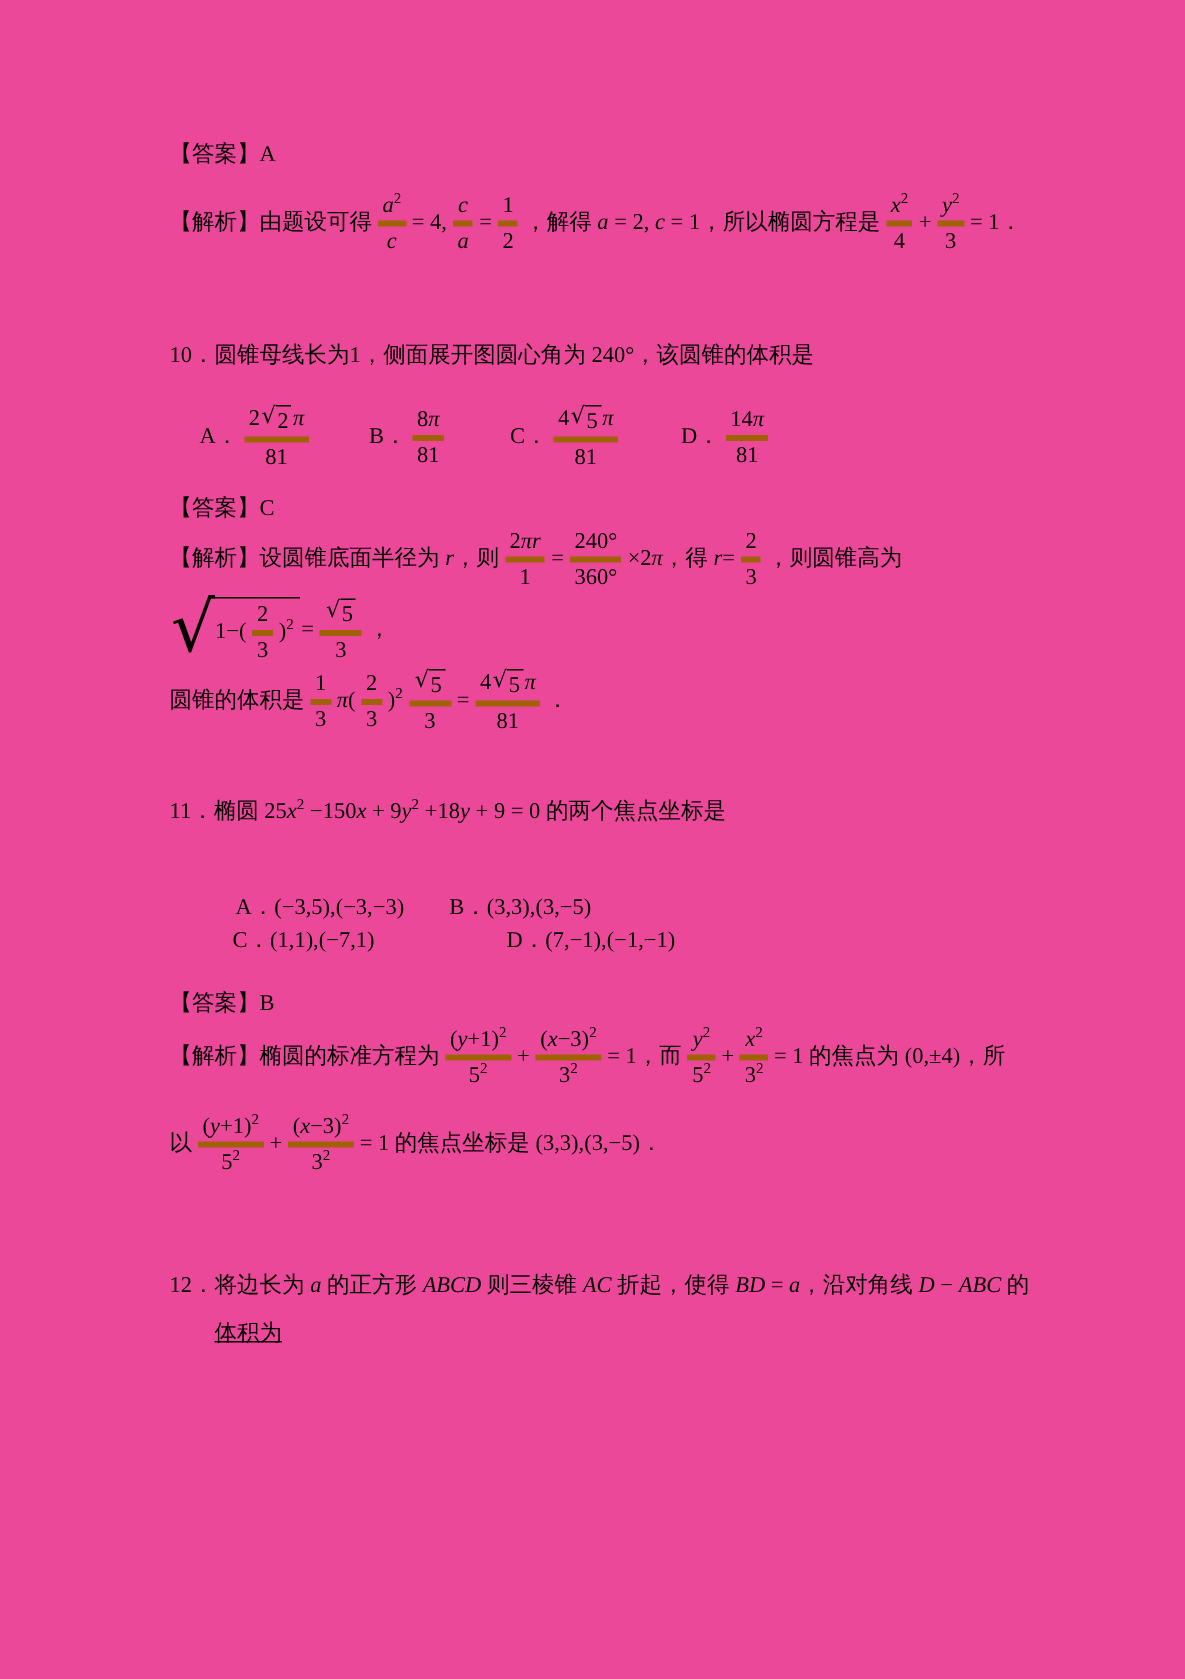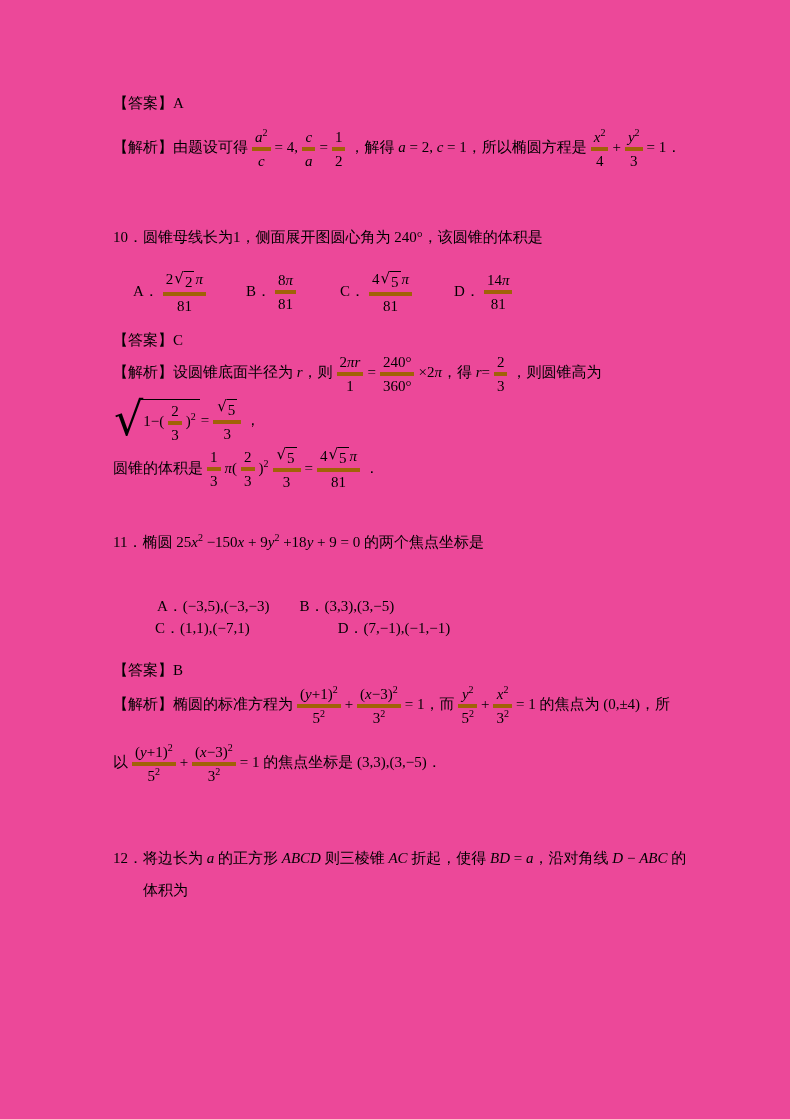--- a/index.html
+++ b/index.html
@@ -55,14 +55,14 @@
             <span class="rad">√</span>
             <span class="radc"><span>5</span></span>
           </span><span class="var">π</span></span><span class="den"><span>81</span></span></span><span>．</span></div>
     <div class="line" style="margin-top: 40px;"><span>11．椭圆 25</span><span class="var">x</span><sup>2</sup><span> −150</span><span class="var">x</span><span> + 9</span><span class="var">y</span><sup>2</sup><span> +18</span><span class="var">y</span><span> + 9 = 0 的两个焦点坐标是</span></div>
     <div class="line" style="margin-top: 42px; margin-left: 44px;"><span>A．(−3,5),(−3,−3)</span><span class="sp" style="width: 30px;"></span><span>B．(3,3),(3,−5)</span></div>
     <div class="line" style="margin-left: 42px;"><span>C．(1,1),(−7,1)</span><span class="sp" style="width: 88px;"></span><span>D．(7,−1),(−1,−1)</span></div>
     <div class="line" style="margin-top: 20px;"><span>【答案】B</span></div>
     <div class="line" style="margin-top: 4px;"><span>【解析】椭圆的标准方程为</span><span class="frac"><span class="num"><span>(</span><span class="var">y</span><span>+1)</span><sup>2</sup></span><span class="den"><span>5</span><sup>2</sup></span></span><span>+</span><span class="frac"><span class="num"><span>(</span><span class="var">x</span><span>−3)</span><sup>2</sup></span><span class="den"><span>3</span><sup>2</sup></span></span><span>= 1，而</span><span class="frac"><span class="num"><span class="var">y</span><sup>2</sup></span><span class="den"><span>5</span><sup>2</sup></span></span><span>+</span><span class="frac"><span class="num"><span class="var">x</span><sup>2</sup></span><span class="den"><span>3</span><sup>2</sup></span></span><span>= 1 的焦点为 (0,±4)，所</span></div>
     <div class="line" style="margin-top: 16px;"><span>以</span><span class="frac"><span class="num"><span>(</span><span class="var">y</span><span>+1)</span><sup>2</sup></span><span class="den"><span>5</span><sup>2</sup></span></span><span>+</span><span class="frac"><span class="num"><span>(</span><span class="var">x</span><span>−3)</span><sup>2</sup></span><span class="den"><span>3</span><sup>2</sup></span></span><span>= 1 的焦点坐标是 (3,3),(3,−5)．</span></div>
     <div class="line" style="margin-top: 62px;"><span>12．将边长为 </span><span class="var">a</span><span> 的正方形 </span><span class="var">ABCD</span><span> 则三棱锥 </span><span class="var">AC</span><span> 折起，使得 </span><span class="var">BD</span><span> = </span><span class="var">a</span><span>，沿对角线 </span><span class="var">D</span><span> − </span><span class="var">ABC</span><span> 的</span></div>
-    <div class="line" style="margin-top: 10px; margin-left: 30px;"><span>体积为</span></div>
+    <div class="line" style="margin-top: 10px; margin-left: 30px; text-decoration: underline;"><span>体积为</span></div>
   </div>
 
 </body></html>

